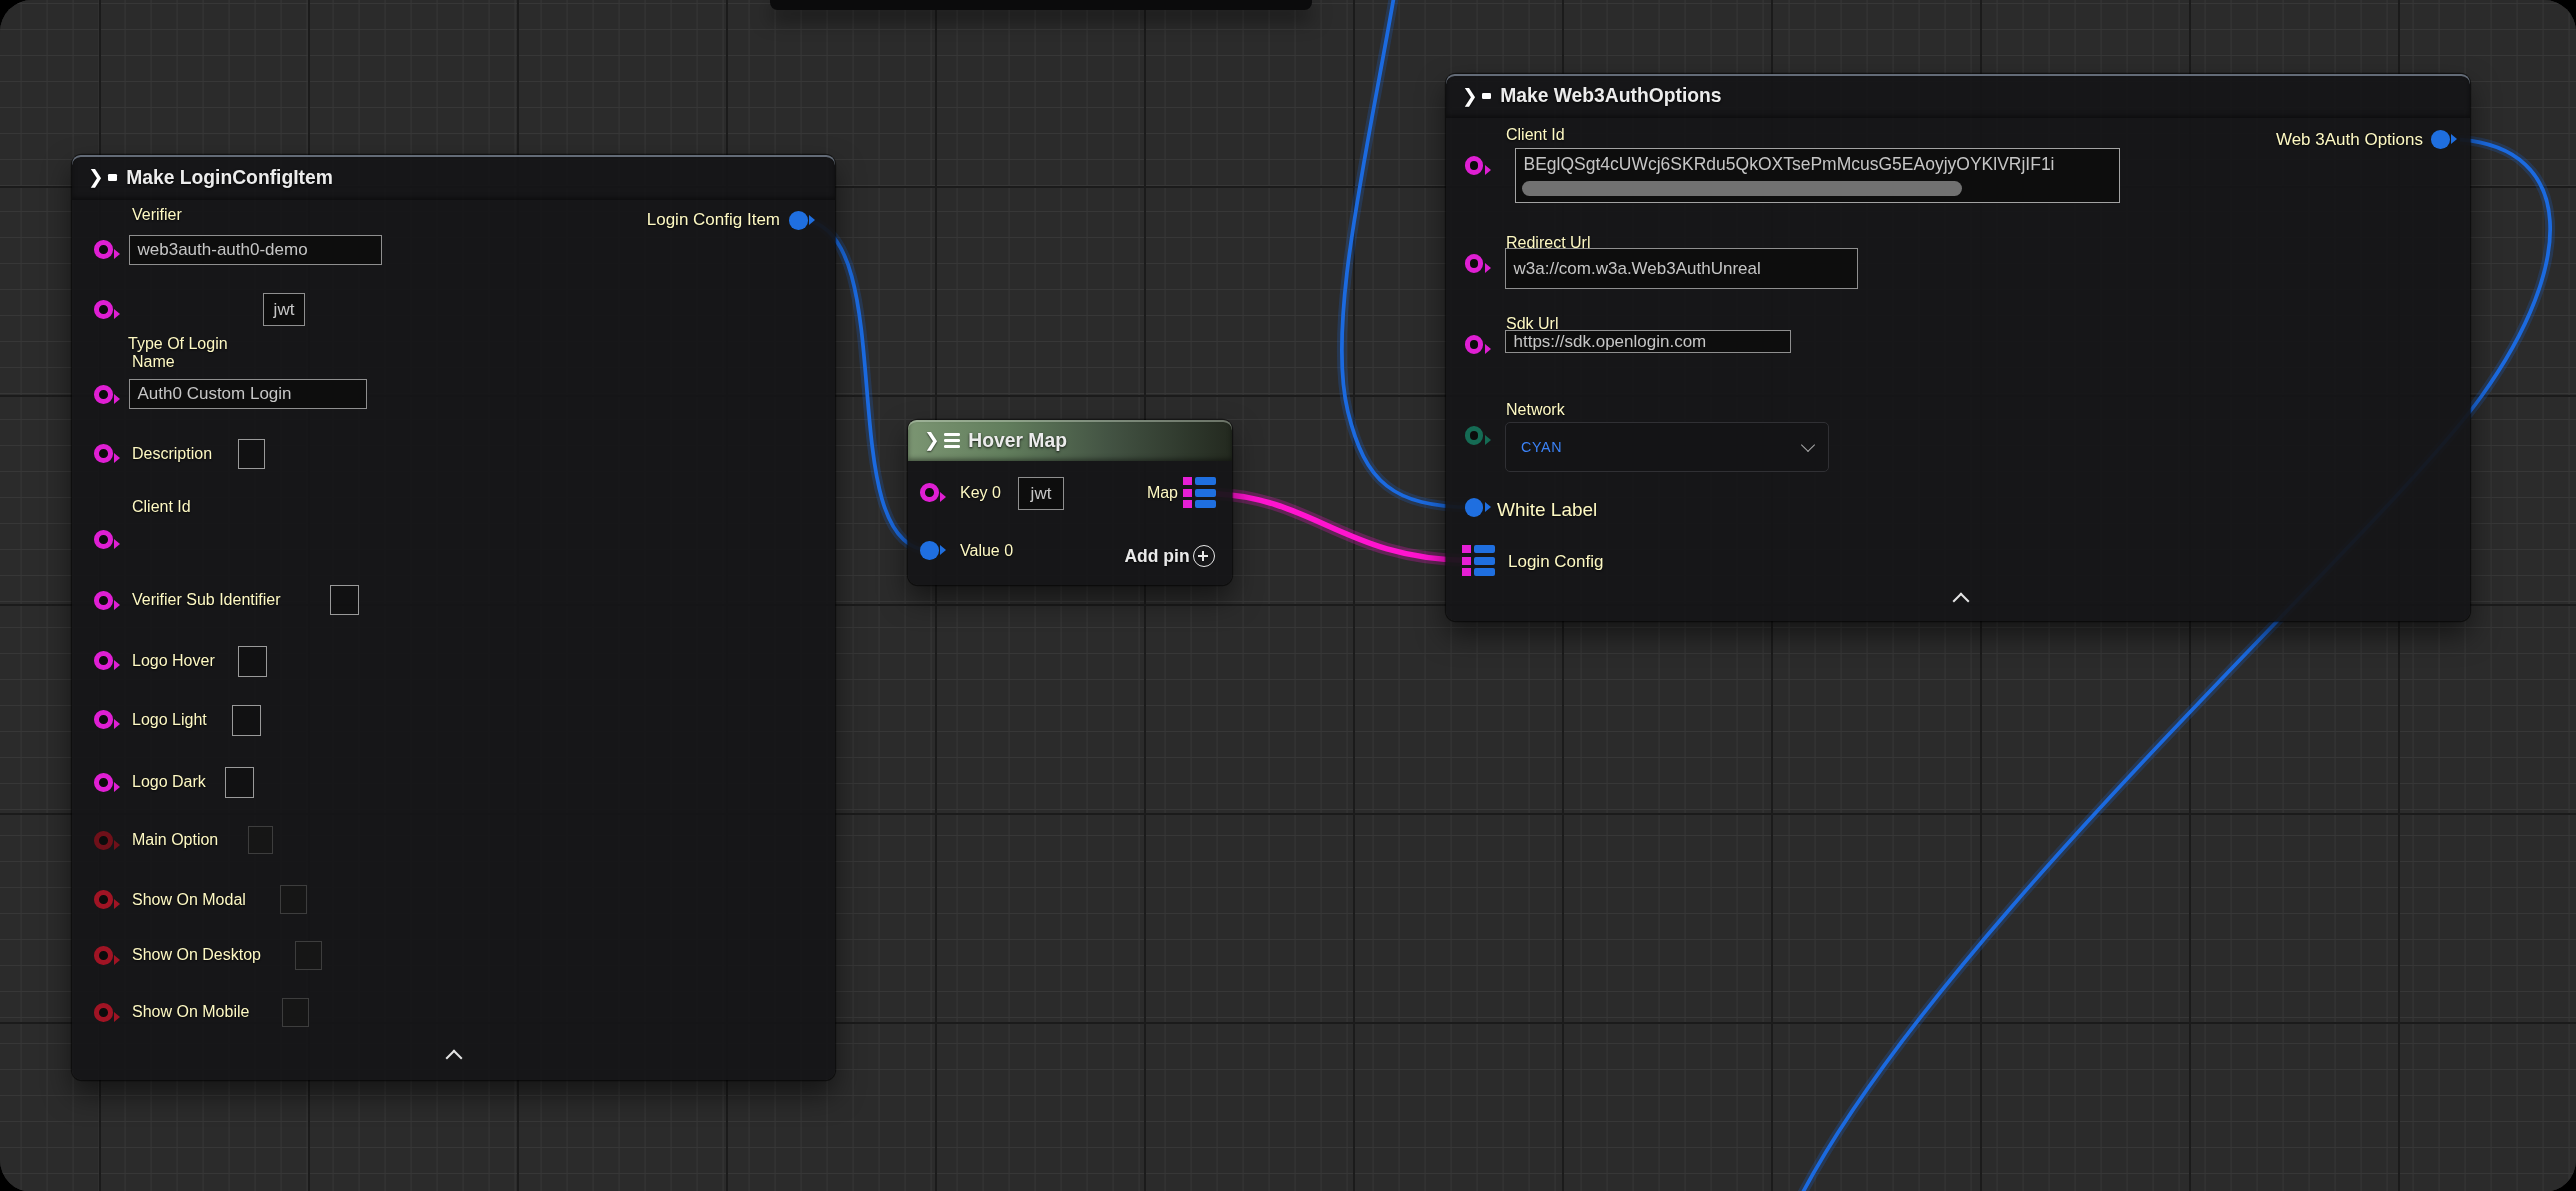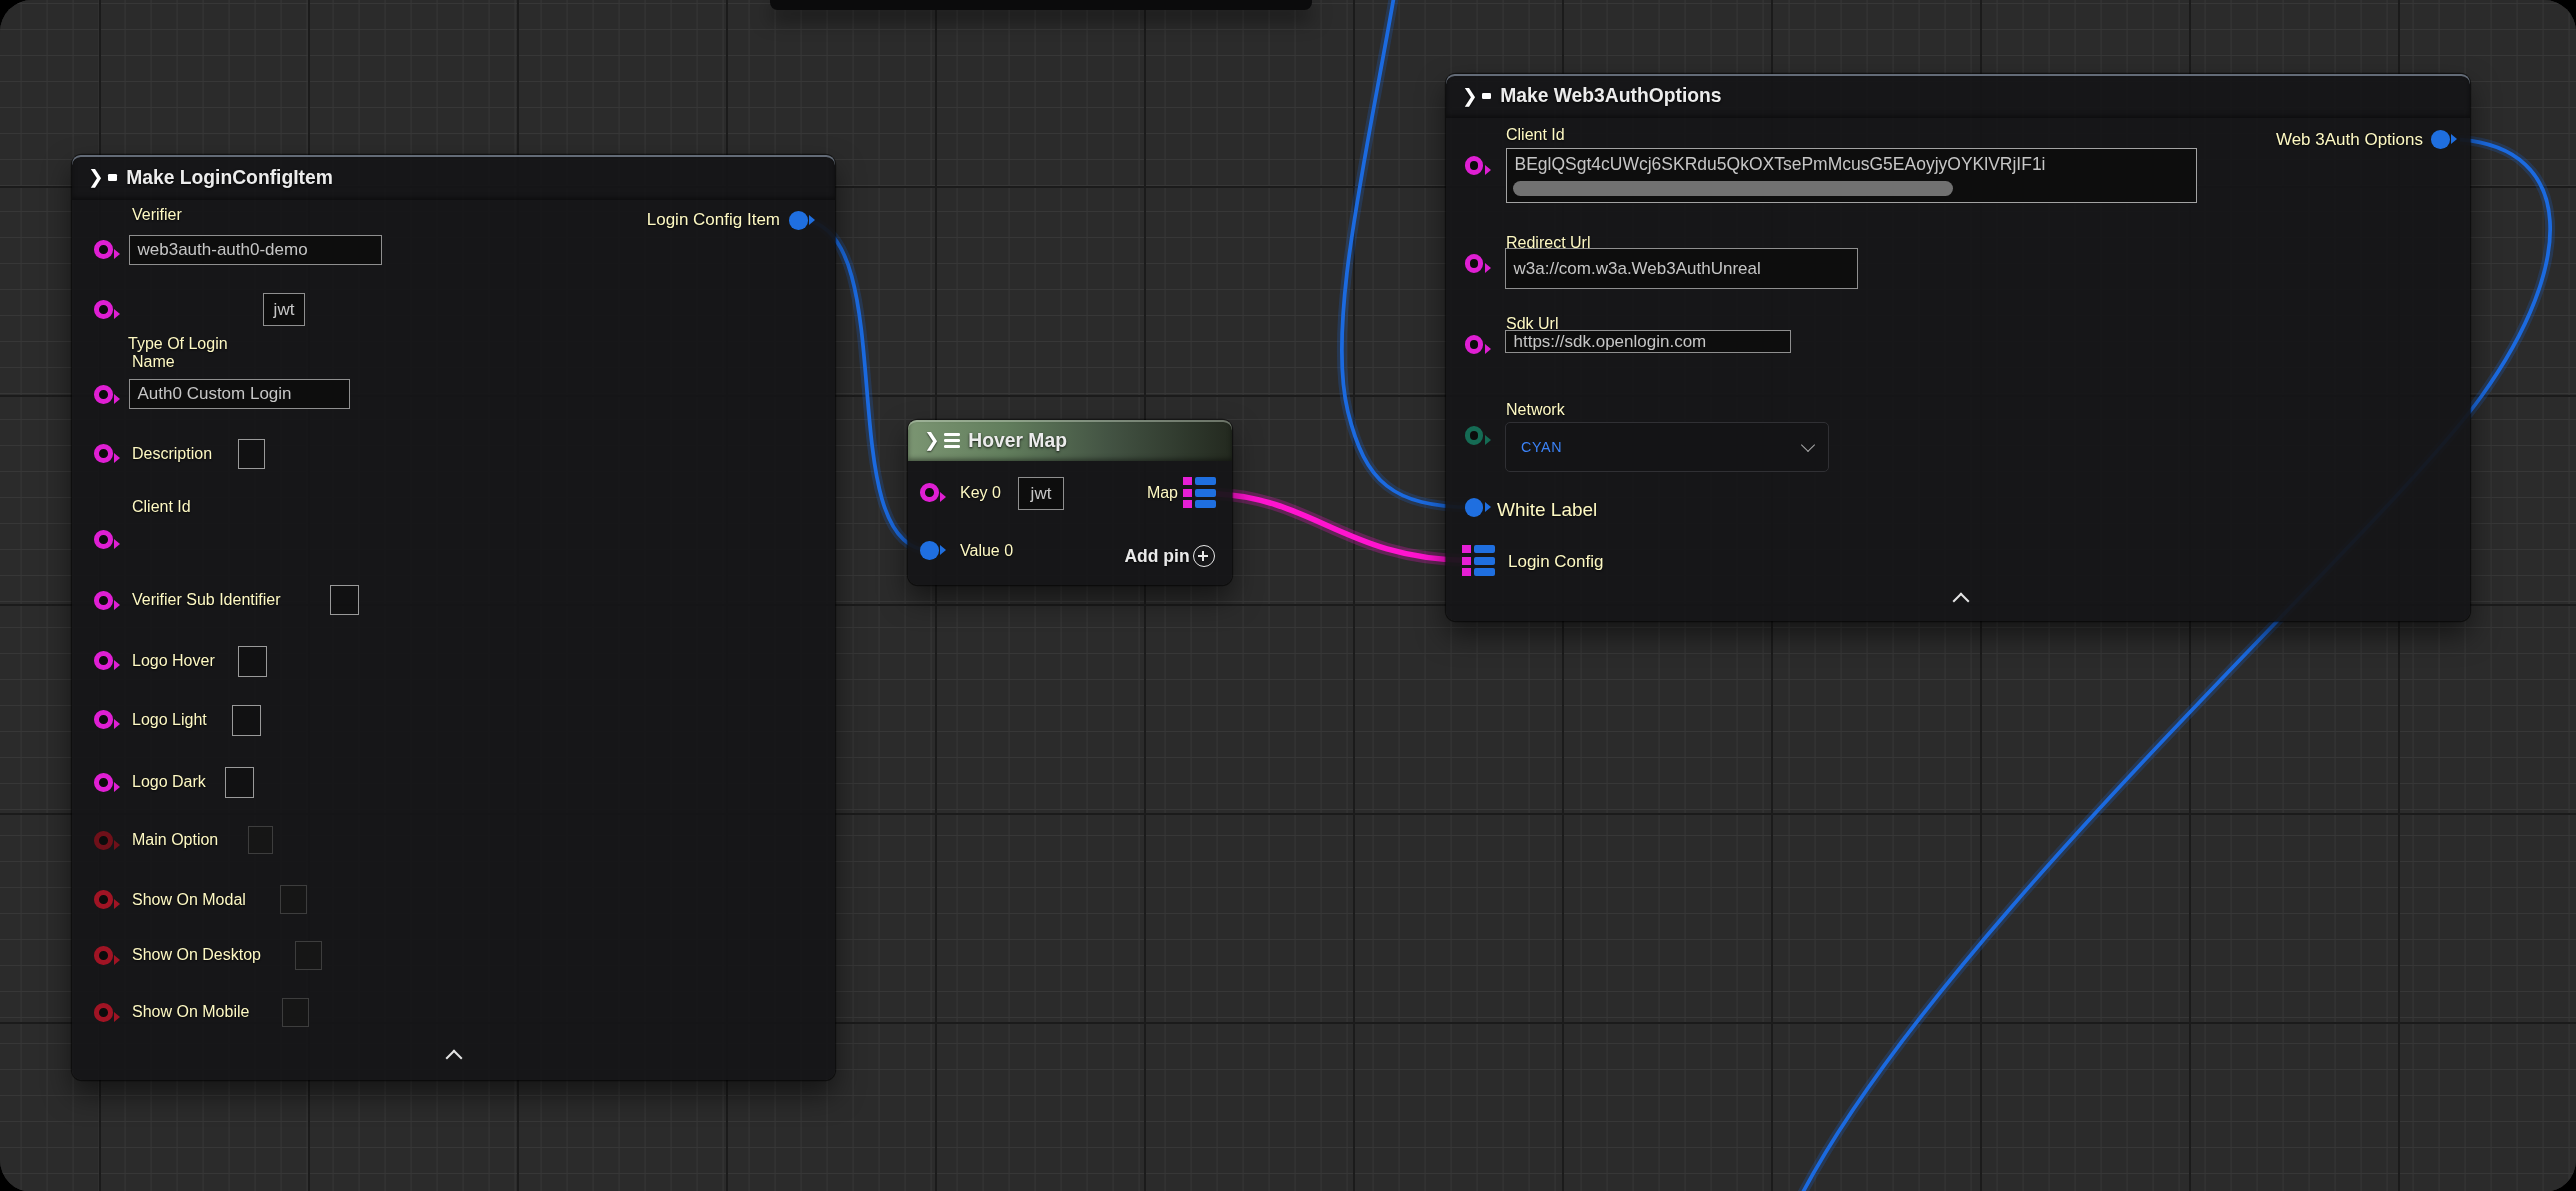--- a/index.html
+++ b/index.html
@@ -130,21 +130,21 @@
     <div class="plabel" style="left:60px;top:51px;">Verifier</div>
     <div class="pin hollow c-mag" style="left:22px;top:85px;"></div>
     <div class="tfield" style="left:57px;top:80px;width:253px;height:30px;">web3auth-auth0-demo</div>
 
     <div class="pin hollow c-mag" style="left:22px;top:145px;"></div>
     <div class="plabel" style="left:56px;top:145px;margin-top:35px;">Type Of Login</div>
     <div class="tfield center" style="left:191px;top:138px;width:42px;height:33px;">jwt</div>
 
     <div class="plabel" style="left:60px;top:198px;">Name</div>
     <div class="pin hollow c-mag" style="left:22px;top:230px;"></div>
-    <div class="tfield" style="left:57px;top:224px;width:221px;height:30px;">Auth0 Custom Login</div>
+    <div class="tfield" style="left:57px;top:224px;width:238px;height:30px;">Auth0 Custom Login</div>
 
     <div class="pin hollow c-mag" style="left:22px;top:289px;"></div>
     <div class="plabel" style="left:60px;top:290px;">Description</div>
     <div class="ebox" style="left:166px;top:284px;width:27.4px;height:30px;"></div>
 
     <div class="plabel" style="left:60px;top:343px;">Client Id</div>
     <div class="pin hollow c-mag" style="left:22px;top:375px;"></div>
 
     <div class="pin hollow c-mag" style="left:22px;top:436px;"></div>
     <div class="plabel" style="left:60px;top:436px;">Verifier Sub Identifier</div>
@@ -230,21 +230,21 @@
           <span class="sq"></span>
         </span>
       <span class="ntitle">Make Web3AuthOptions</span>
     </div>
 
     <div class="plabel right" style="right:47px;top:56px;font-size:17px;">Web 3Auth Options</div>
     <div class="pin solid c-blue" style="left:985px;top:56px;"></div>
 
     <div class="plabel" style="left:60px;top:52px;">Client Id</div>
     <div class="pin hollow c-mag" style="left:18.7px;top:82px;"></div>
-    <div class="tfield bigfield" style="left:60px;top:74px;width:691px;height:55px;">
+    <div class="tfield bigfield" style="left:69px;top:74px;width:605px;height:55px;">
       <span>BEglQSgt4cUWcj6SKRdu5QkOXTsePmMcusG5EAoyjyOYKlVRjIF1i</span>
       <span class="hscroll"></span>
     </div>
 
     <div class="plabel" style="left:60px;top:160px;">Redirect Url</div>
     <div class="pin hollow c-mag" style="left:18.7px;top:180px;"></div>
     <div class="tfield" style="left:59px;top:174px;width:353px;height:41px;">w3a://com.w3a.Web3AuthUnreal</div>
 
     <div class="plabel" style="left:60px;top:241px;">Sdk Url</div>
     <div class="pin hollow c-mag" style="left:18.7px;top:261px;"></div>

